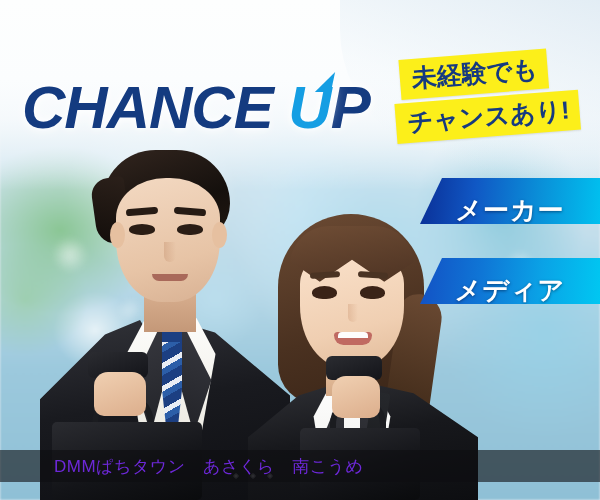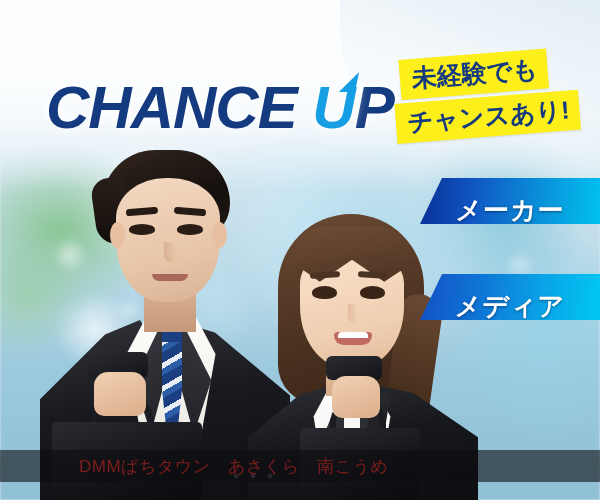--- a/index.html
+++ b/index.html
@@ -164,21 +164,21 @@
   }
   .headline .num{ font-size:46px; }
   .headline .sm{ font-size:36px; }
 
   .logo{
     position:absolute; left:22px; top:74px; height:68px;
     font-style:italic; font-weight:bold; font-size:60px; line-height:68px;
     letter-spacing:-1px; white-space:nowrap;
     text-shadow:0 0 8px rgba(255,255,255,.95),0 0 16px rgba(255,255,255,.8);
   }
-  .logo .w1{ color:#143b80;margin-left:24px; }
+  .logo .w1{ color:#143b80; }
   .logo .u{ color:#159ee3; position:relative; display:inline-block; }
   .logo .u .arrow{
     position:absolute; right:-2px; top:-2px; width:0; height:0;
     border-left:16px solid transparent; border-bottom:20px solid #159ee3;
     transform:skewX(-12deg);
   }
   .logo .p{ color:#143b80; }
 
   
   .badge{ position:absolute; left:396px; top:56px; width:200px; height:100px; }
@@ -188,21 +188,21 @@
     padding:2px 10px 4px 12px; white-space:nowrap;
     transform:rotate(-4.5deg); transform-origin:left center;
     box-shadow:0 1px 2px rgba(0,0,0,.10);
   }
   .badge .row1{ left:4px; top:4px; }
   .badge .row2{ left:0px; top:48px; }
 
   
   .menu{ position:absolute; right:0; top:178px; width:180px; }
   .menu-item{
-    position:relative; width:180px; height:64px; margin-bottom:32px;
+    position:relative; width:180px; height:64px; margin-bottom:16px;
     clip-path:polygon(22px 0,180px 0,180px 46px,0 46px);
     display:flex; align-items:center; justify-content:center;
     box-shadow:0 2px 5px rgba(0,0,0,.25);
   }
   .menu-item span{
     color:#fff; font-weight:bold; font-size:26px; letter-spacing:1px;
     text-shadow:0 1px 3px rgba(0,20,60,.55);
   }
   .m1{ background:linear-gradient(95deg,#0a2f96 0%,#1057c4 30%,#0a8fd8 65%,#00c2f0 100%); }
   .m2{ background:linear-gradient(95deg,#2a15d8 0%,#3a2fe0 28%,#1a6ee0 62%,#12b4ee 100%); }
@@ -210,21 +210,21 @@
   .m4{ background:linear-gradient(95deg,#6a16d6 0%,#6d2ae2 26%,#2f6fe2 62%,#12b6ef 100%); }
   .m5{ background:linear-gradient(95deg,#1351c4 0%,#0f76d6 34%,#0aa2e6 66%,#00c8f2 100%); }
 
   
   .caption-bar{
     position:absolute; left:0; top:450px; width:600px; height:32px;
     background:rgba(14,14,16,.60);
     display:flex; align-items:center;
   }
   .caption-bar .txt{
-    color:#7f1d1d; font-size:17px; letter-spacing:.5px; padding-left:79px; white-space:nowrap;
+    color:#6d28d9; font-size:17px; letter-spacing:.5px; padding-left:54px; white-space:nowrap;
   }
 </style>
 </head>
 <body>
 
 <div id="banner">
 
   <div class="photo-bg"></div>
   <div class="bg-bokeh"></div>
   <div class="top-wash"></div>

